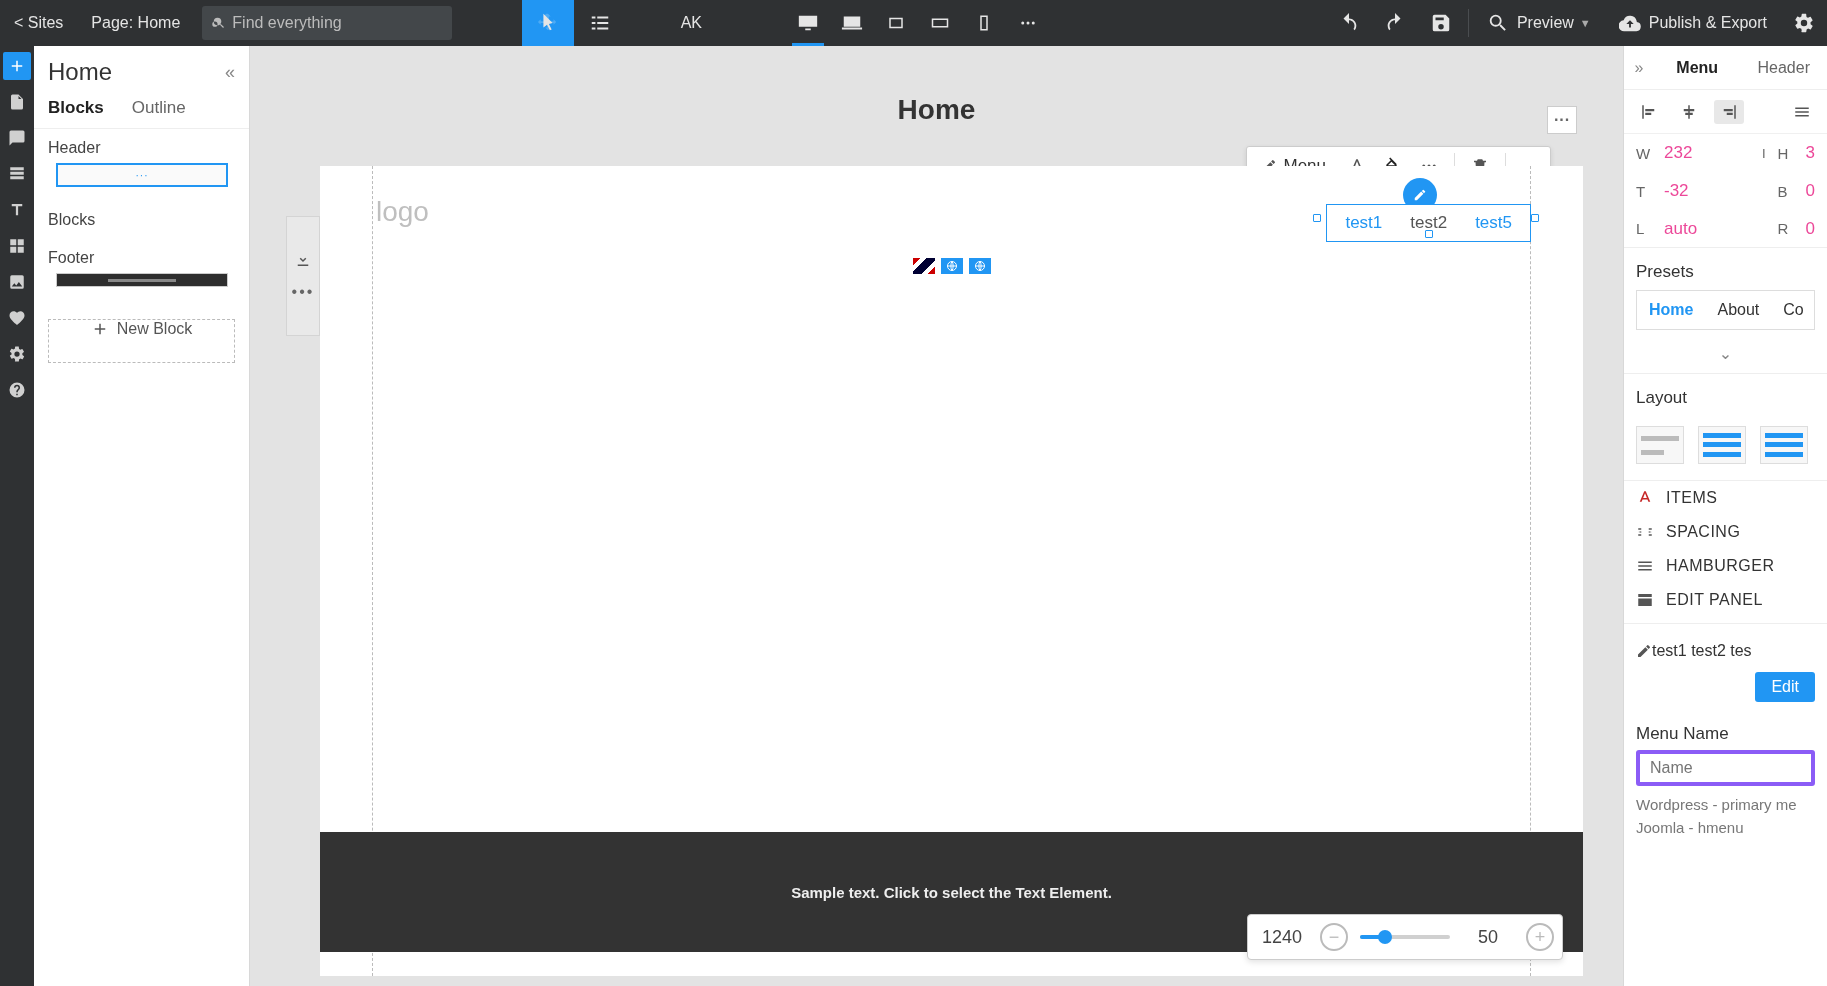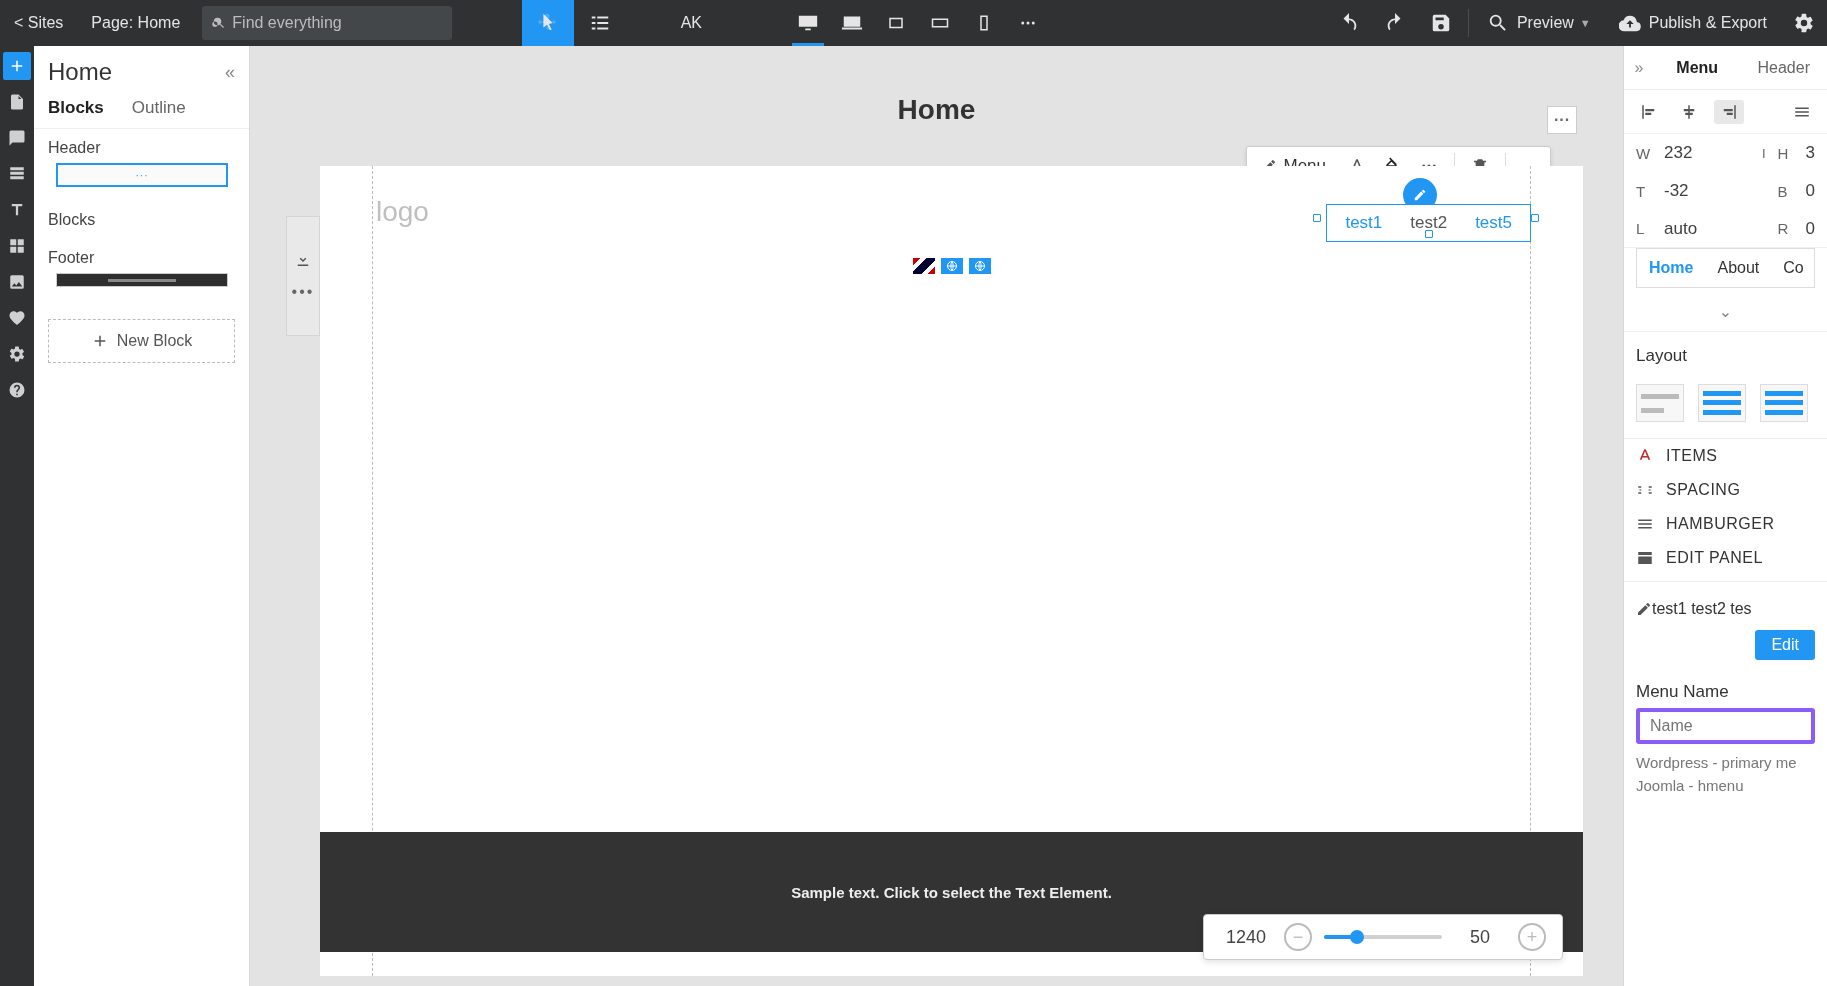--- a/index.html
+++ b/index.html
@@ -46,21 +46,21 @@
 .leftpanel .tabs { display:flex; padding:8px 14px 0; gap:28px; border-bottom:1px solid #eee; }
 .leftpanel .tabs span { font-size:17px; padding-bottom:10px; cursor:pointer; color:#666; }
 .leftpanel .tabs span.active { color:#222; font-weight:600; }
 .leftpanel .section { padding:10px 14px 4px; }
 .leftpanel .seclabel { font-size:16px; color:#444; margin-bottom:6px; }
 .leftpanel .thumb { width:172px; height:20px; border:1px solid #ccc; margin:0 0 10px 8px; background:#fafafa; position:relative; }
 .leftpanel .thumb.sel { border:2px solid #2196f3; height:24px; }
 .leftpanel .thumb.sel::after { content:"···"; position:absolute; left:50%; top:50%; transform:translate(-50%,-50%); font-size:10px; color:#2196f3; letter-spacing:1px; }
 .leftpanel .thumb.footer { background:#2e2e2e; height:14px; }
 .leftpanel .thumb.footer::after { content:""; position:absolute; left:30%; right:30%; top:5px; height:3px; background:#888; }
-.leftpanel .newblock { margin:18px 14px; border:1px dashed #bbb; height:44px; display:flex; align-items:center; justify-content:center; gap:8px; color:#555; cursor:pointer; font-size:16px; }
+.leftpanel .newblock { margin:18px 14px; border:1px dashed #bbb; height:44px; display:flex; justify-content:center; gap:8px; color:#555; cursor:pointer; font-size:16px; }
 
 
 .canvaswrap { position:absolute; top:46px; left:250px; right:204px; bottom:0; background:#e3e3e3; overflow:hidden; }
 .canvaswrap h1.pagetitle { text-align:center; font-size:28px; font-weight:700; color:#333; margin-top:48px; margin-bottom:18px; }
 
 
 .traybtn { position:absolute; left:36px; top:170px; width:34px; height:120px; background:#e9e9e9; border:1px solid #d4d4d4; display:flex; flex-direction:column; align-items:center; justify-content:center; gap:14px; cursor:pointer; }
 .traybtn svg { fill:#555; }
 .traybtn .dots { color:#666; letter-spacing:2px; }
 
@@ -97,40 +97,40 @@
 .ctxbar .grp.first span { font-size:17px; color:#333; }
 .ctxbar .ib { width:22px; height:22px; display:flex; align-items:center; justify-content:center; cursor:pointer; }
 .ctxbar .ib svg { fill:#555; }
 .ctxbar .ib.txt { position:relative; }
 .ctxbar .ib.txt::after { content:""; position:absolute; left:2px; right:2px; bottom:-1px; height:3px; background:#2196f3; }
 .ctxbar .ib.fill svg { fill:#222; }
 .ctxbar .ib.fill::after { content:""; display:block; position:absolute; } 
 .ctxbar .vline { width:1px; height:26px; background:#ddd; }
 
 
-.zoombar { position:absolute; right:60px; bottom:26px; height:46px; width:360px; background:#fff; border:1px solid #ccc; border-radius:4px; display:flex; align-items:center; padding:0 16px; gap:12px; box-shadow:0 2px 6px rgba(0,0,0,.12); }
+.zoombar { position:absolute; right:60px; bottom:26px; height:46px; width:316px; background:#fff; border:1px solid #ccc; border-radius:4px; display:flex; align-items:center; padding:0 8px; gap:12px; box-shadow:0 2px 6px rgba(0,0,0,.12); }
 .zoombar .num { font-size:18px; color:#444; width:52px; text-align:center; }
 .zoombar .zbtn { width:28px; height:28px; border:2px solid #bbb; border-radius:50%; display:flex; align-items:center; justify-content:center; color:#bbb; font-size:18px; cursor:pointer; }
 .zoombar .track { flex:1; height:4px; background:#d0d0d0; border-radius:2px; position:relative; }
 .zoombar .track .fill { position:absolute; left:0; width:28%; top:0; bottom:0; background:#2196f3; border-radius:2px; }
 .zoombar .track .knob { position:absolute; left:28%; top:50%; width:14px; height:14px; background:#2196f3; border-radius:50%; transform:translate(-50%,-50%); }
 
 
 .rightpanel { position:absolute; top:46px; right:0; width:204px; bottom:0; background:#fff; border-left:1px solid #d8d8d8; font-size:16px; color:#333; overflow:hidden; }
 .rightpanel .rtabs { display:flex; align-items:center; height:44px; border-bottom:1px solid #eee; }
 .rightpanel .rtabs .expand { width:30px; text-align:center; color:#888; cursor:pointer; }
 .rightpanel .rtabs .t { flex:1; text-align:center; cursor:pointer; color:#666; }
 .rightpanel .rtabs .t.active { font-weight:700; color:#222; }
 .rightpanel .alignrow { display:flex; align-items:center; height:44px; padding:0 10px; gap:10px; border-bottom:1px solid #f0f0f0; }
 .rightpanel .alignrow .ar { width:30px; height:24px; display:flex; align-items:center; justify-content:center; cursor:pointer; }
 .rightpanel .alignrow .ar.sel { background:#e8e8e8; border-radius:3px; }
 .rightpanel .alignrow .ar svg { fill:#555; }
 .rightpanel .row { display:flex; align-items:center; height:38px; padding:0 12px; gap:10px; }
 .rightpanel .row .lab { width:18px; color:#666; font-size:15px; }
-.rightpanel .row .val { font-size:17px; color:#404040; }
+.rightpanel .row .val { font-size:17px; color:#ec4899; }
 .rightpanel .sectitle { padding:14px 12px 8px; font-size:17px; color:#333; }
 .rightpanel .presetbox { margin:0 12px 8px; border:1px solid #ddd; height:40px; display:flex; align-items:center; }
 .rightpanel .presetbox span { padding:0 12px; font-size:16px; cursor:pointer; }
 .rightpanel .presetbox span.active { color:#2196f3; font-weight:600; }
 .rightpanel .chev { text-align:center; color:#888; padding:6px 0 10px; cursor:pointer; border-bottom:1px solid #eee; }
 .rightpanel .layoutgrid { display:flex; gap:14px; padding:10px 12px 16px; border-bottom:1px solid #eee; }
 .rightpanel .lopt { width:48px; height:38px; border:1px solid #ddd; cursor:pointer; display:flex; flex-direction:column; justify-content:space-around; padding:4px; background:#f7f7f7; }
 .rightpanel .lopt .bar { height:5px; background:#bbb; }
 .rightpanel .lopt.blue .bar { background:#2196f3; }
 .rightpanel .proprow { display:flex; align-items:center; gap:12px; padding:8px 12px; cursor:pointer; }
@@ -484,20 +484,21 @@
       <span class="val">0</span>
     </div>
     <div class="row" style="border-bottom:1px solid #eee;">
       <span class="lab">L</span>
       <span class="val">auto</span>
       <span style="flex:1"></span>
       <span class="lab">R</span>
       <span class="val">0</span>
     </div>
 
+    <div class="sectitle">Presets</div>
     <div class="presetbox">
       <span class="active">Home</span>
       <span>About</span>
       <span>Co</span>
     </div>
     <div class="chev">⌄</div>
 
     <div class="sectitle">Layout</div>
     <div class="layoutgrid">
       <div class="lopt">

